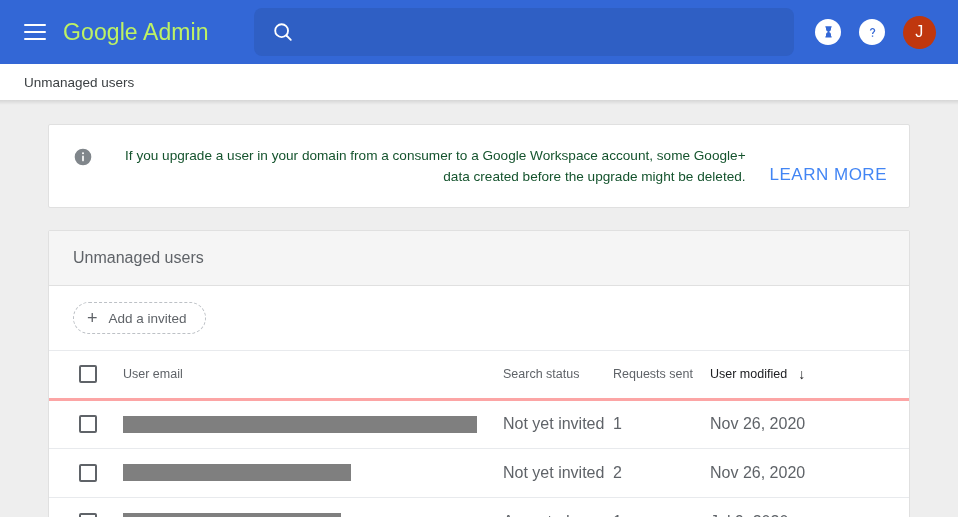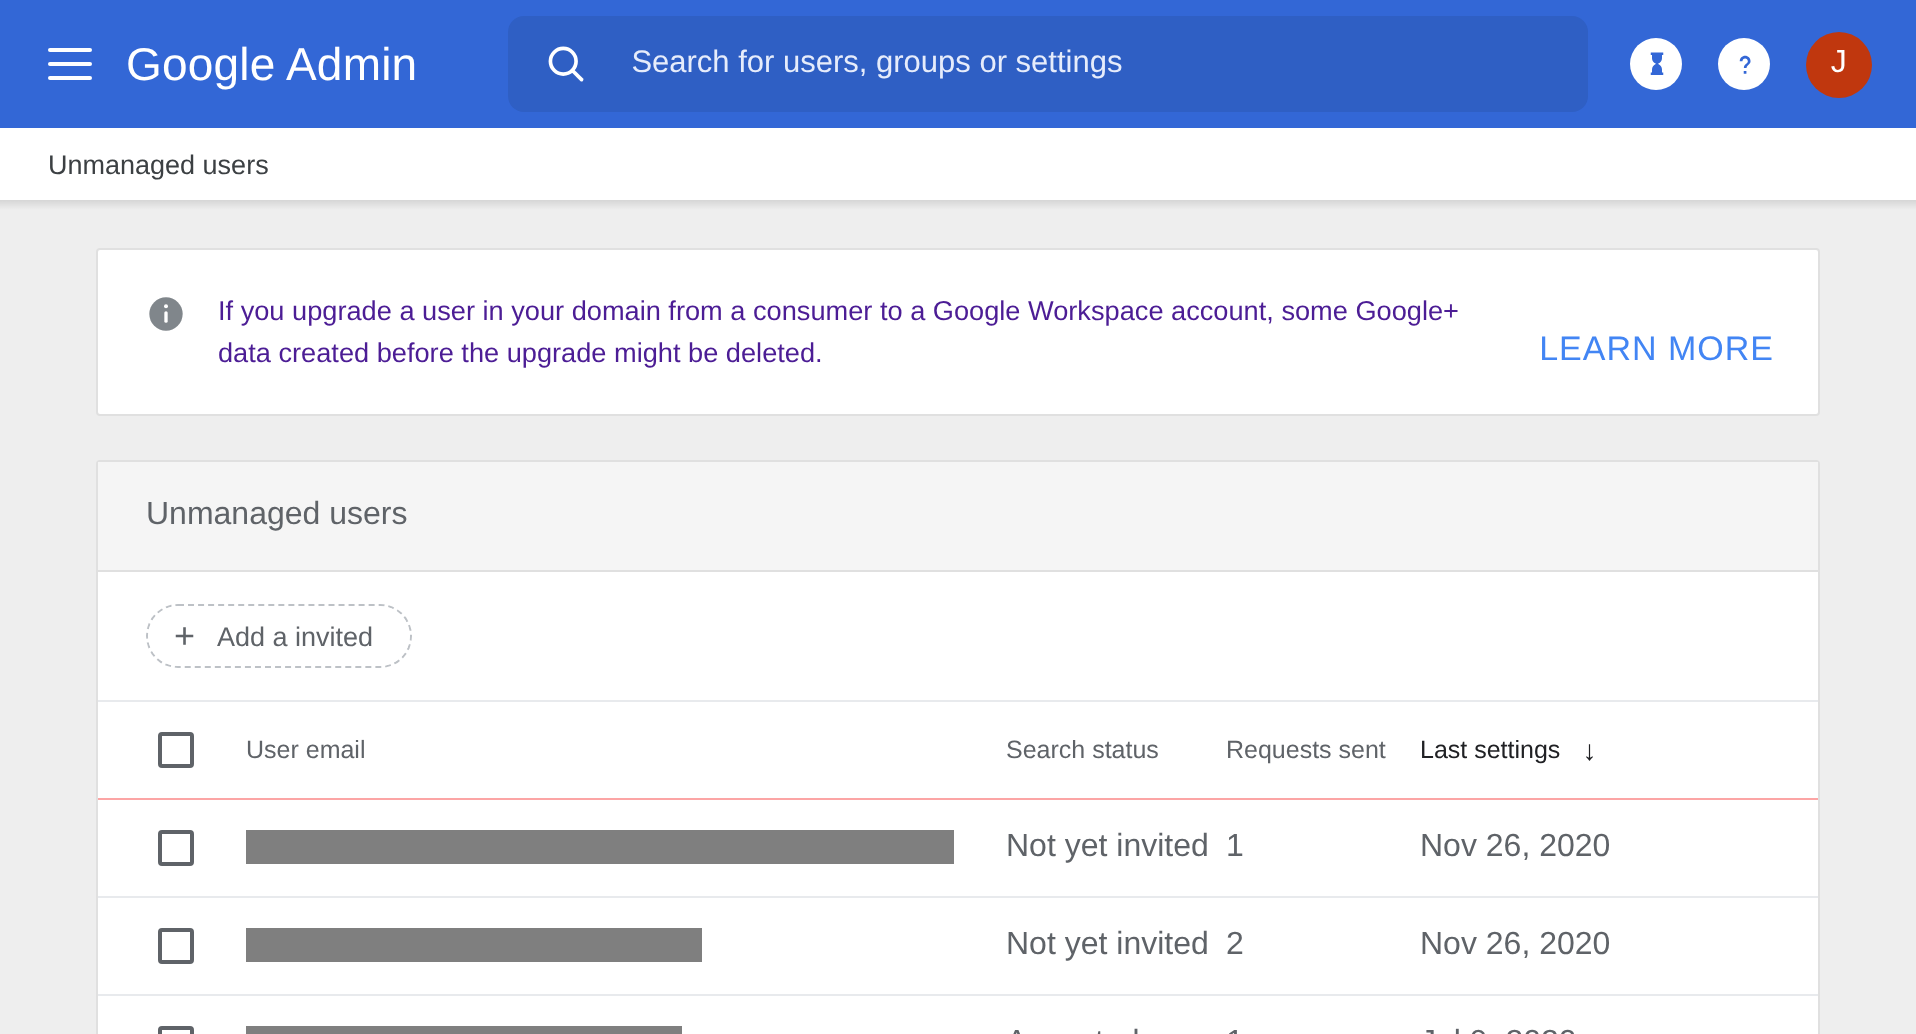--- a/index.html
+++ b/index.html
@@ -39,21 +39,21 @@
     flex: 0 0 auto;
   }
   .menu-btn span {
     display: block;
     width: 22px;
     height: 2px;
     background: #ffffff;
     border-radius: 1px;
   }
   .brand {
-    color: #ffffff;
+    color: #bef264;
     font-size: 23px;
     font-weight: 400;
     letter-spacing: 0.1px;
     margin-left: 11px;
     white-space: nowrap;
     flex: 0 0 auto;
   }
 
   .search-wrap {
     margin-left: 45px;
@@ -168,22 +168,23 @@
   .info-icon {
     width: 20px;
     height: 20px;
     flex: 0 0 auto;
     margin-top: 2px;
   }
   .notice-text {
     margin-left: 16px;
     font-size: 13.6px;
     line-height: 21px;
-    color: #4c1d95;
+    color: #14532d;
     max-width: 680px;
+    text-align: right;
   }
   .learn-more {
     margin-left: auto;
     padding-left: 24px;
     color: #4285f4;
     font-size: 17px;
     font-weight: 500;
     letter-spacing: .5px;
     cursor: pointer;
     white-space: nowrap;
@@ -242,21 +243,21 @@
   .col-chk    { width: 64px; }
   .col-email  { width: 390px; }
   .col-status { width: 110px; }
   .col-sent   { width: 97px; }
   .col-mod    { width: auto; }
 
   thead th {
     height: 48px;
     font-size: 12.5px;
     color: #5f6368;
-    border-bottom: 1px solid #fca5a5;
+    border-bottom: 3px solid #fca5a5;
     padding: 0;
   }
   thead th.col-chk { padding-left: 30px; }
   thead th.col-email { padding-left: 10px; }
   .sorted-head {
     color: #202124;
     font-weight: 500;
     display: inline-flex;
     align-items: center;
     cursor: pointer;
@@ -305,21 +306,20 @@
     <span></span>
   </div>
 
   <div class="brand">Google Admin</div>
 
   <div class="search-wrap">
     <svg class="search-icon" viewBox="0 0 24 24">
       <path fill="none" stroke="#ffffff" stroke-width="2" d="M10.5 3.5a7 7 0 1 0 0 14 7 7 0 0 0 0-14z"></path>
       <path fill="none" stroke="#ffffff" stroke-width="2" stroke-linecap="round" d="M15.8 15.8L20.5 20.5"></path>
     </svg>
-    <input class="search-input" type="text" value="" placeholder="Search for users, groups or settings" style="">
   </div>
 
   <div class="appbar-right">
 
     <div class="circ-icon">
       <svg width="15" height="15" viewBox="0 0 24 24">
         <path fill="#3367d6" d="M7 2h10v2h-1v2.5c0 1.9-1.2 3.6-3 4.3v.4c1.8.7 3 2.4 3 4.3V18h1v2H7v-2h1v-2.5c0-1.9 1.2-3.6 3-4.3v-.4c-1.8-.7-3-2.4-3-4.3V4H7V2z"></path>
       </svg>
     </div>
 
@@ -379,21 +379,21 @@
             <span class="head-label">User email</span>
           </th>
           <th class="col-status">
             <span class="head-label">Search status</span>
           </th>
           <th class="col-sent">
             <span class="head-label">Requests sent</span>
           </th>
           <th class="col-mod">
             <span class="sorted-head">
-              <span>Last settings</span>
+              <span>User modified</span>
               <span class="sort-arrow">↓</span>
             </span>
           </th>
         </tr>
       </thead>
       <tbody id="table-body">
           <tr>
             <td class="col-chk">
               <span class="chk"></span>
             </td>

